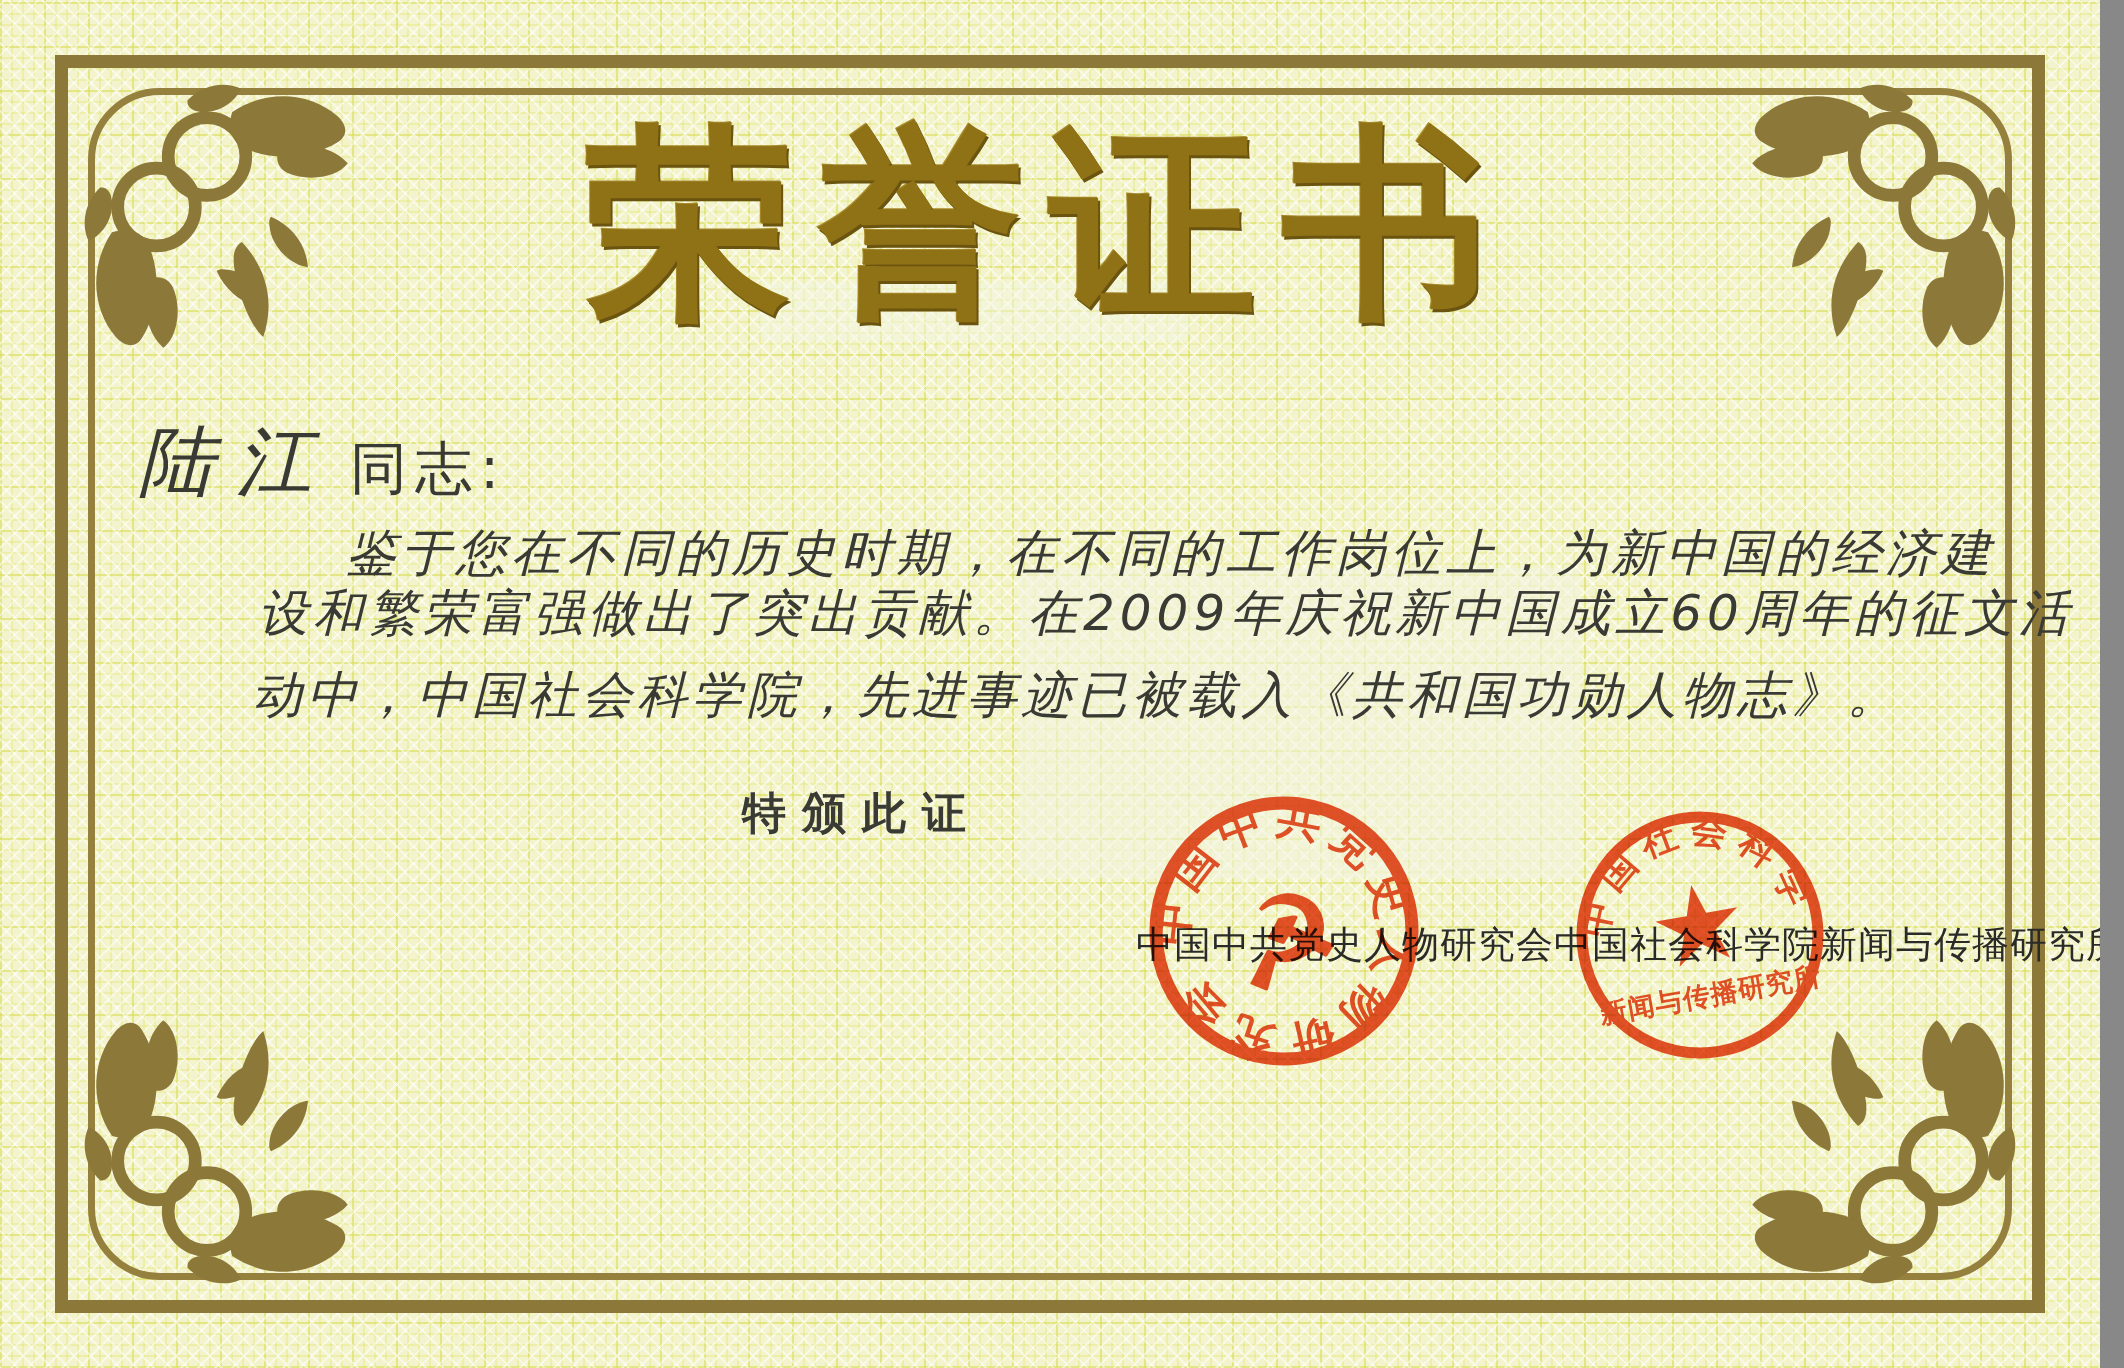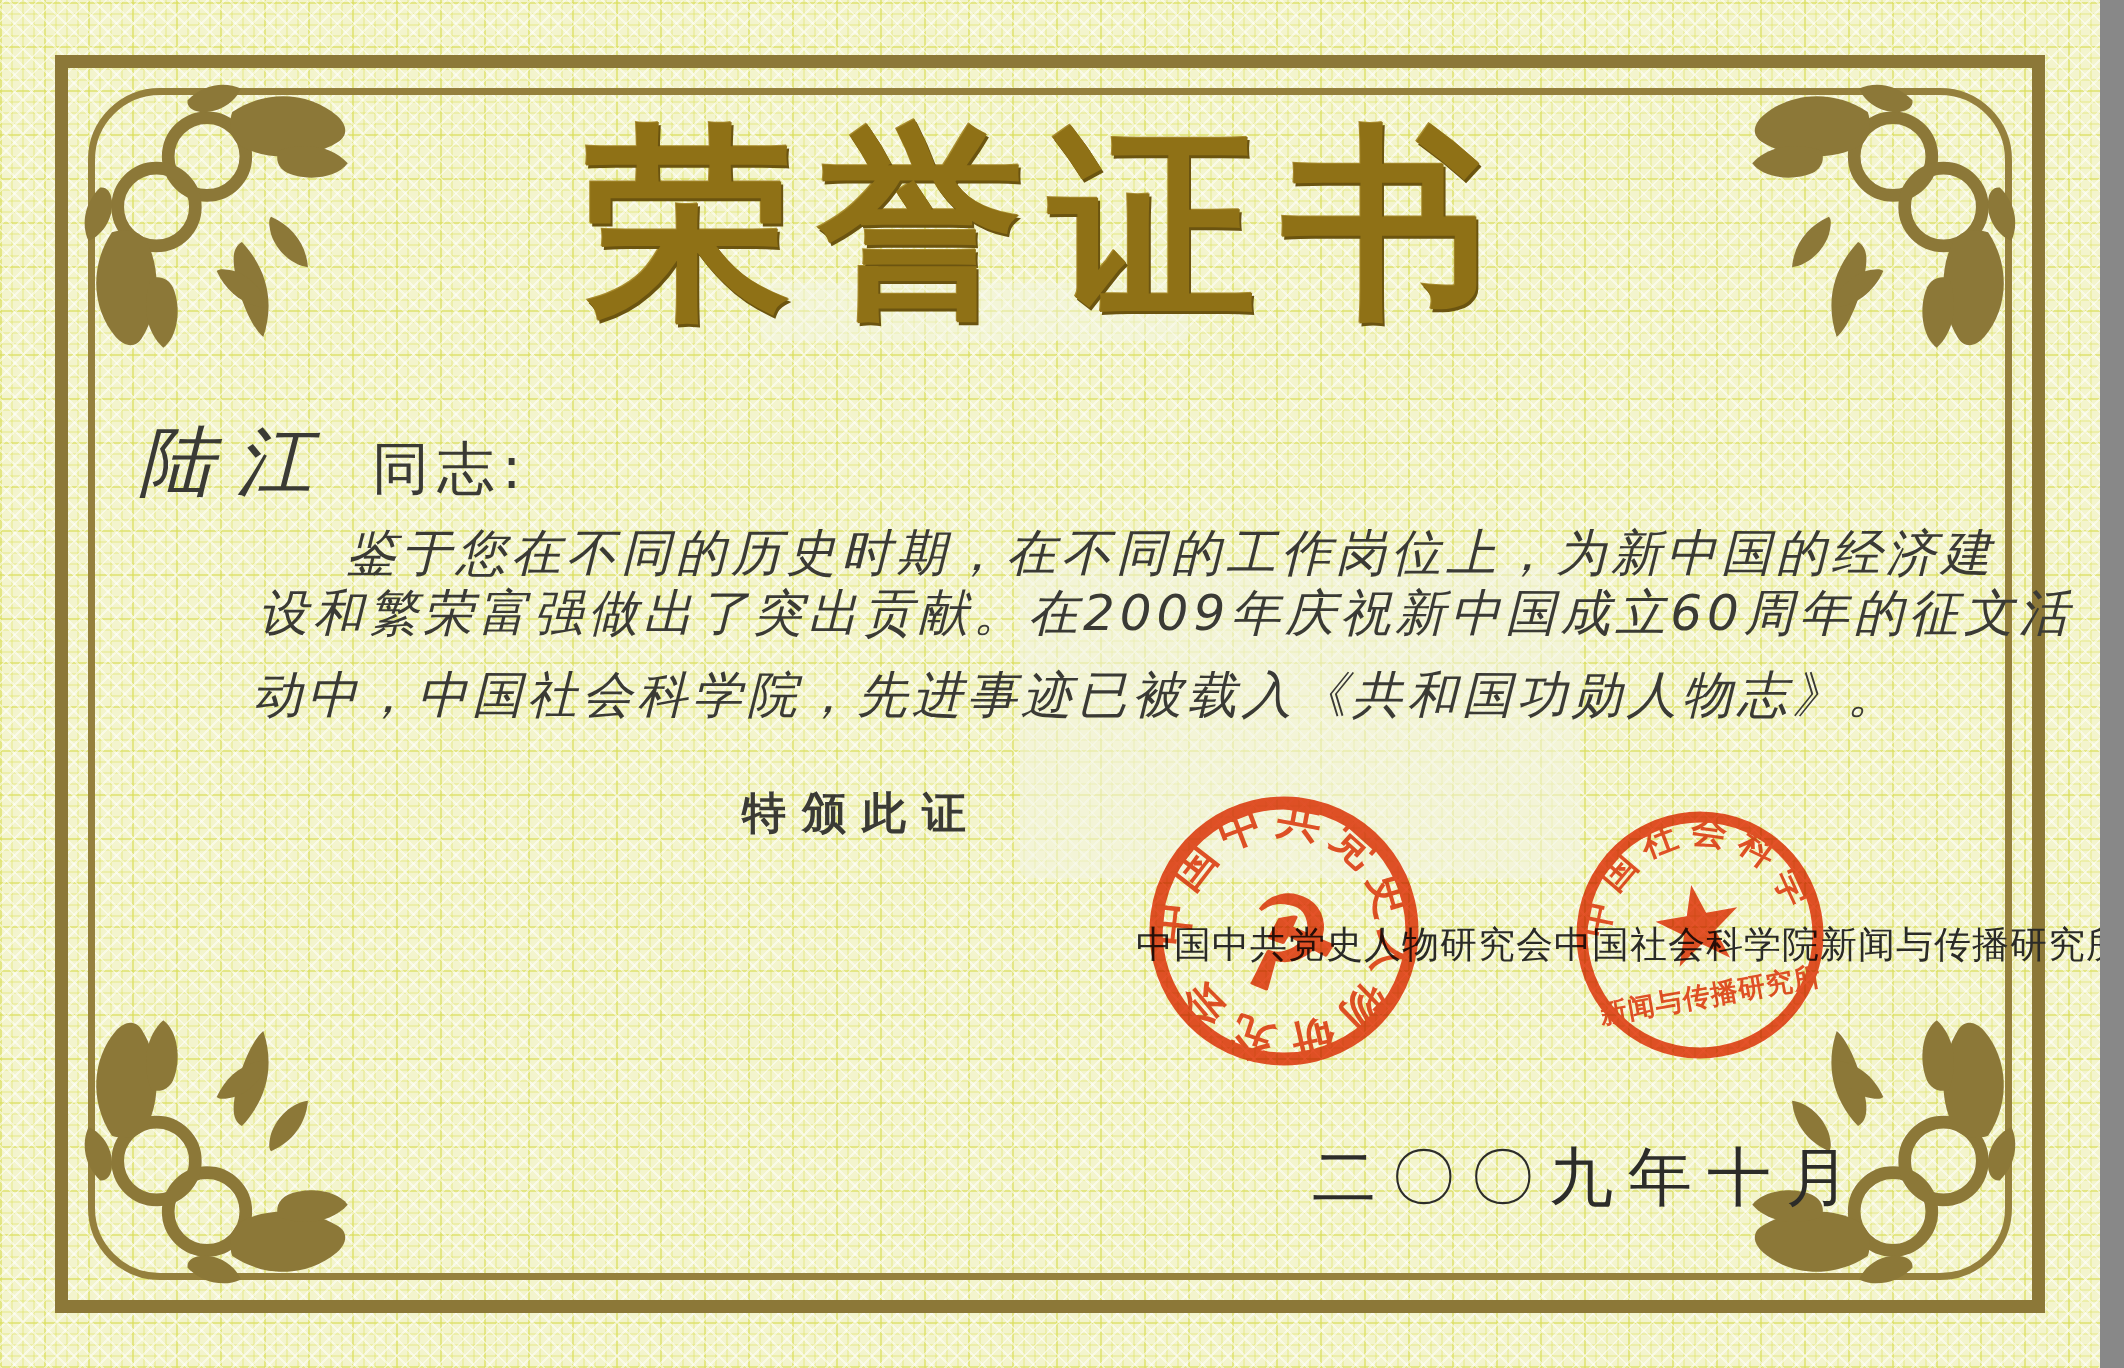--- a/index.html
+++ b/index.html
@@ -41,21 +41,21 @@
     white-space:nowrap;
     font-size:206px; line-height:1.15; font-weight:bold;
     letter-spacing:26px;
     color:#8f7116;
     text-shadow:2px 3px 0 #6b5410, -1px -1px 0 #a98c2e;
     font-family:"Liberation Serif", serif;
   }
   .hand{font-family:"DejaVu Sans", cursive, sans-serif; color:#3a3a35;}
   .salutation{position:absolute; left:138px; top:412px; white-space:nowrap;}
   .salutation .name{font-size:76px; font-style:italic; letter-spacing:22px;}
-  .salutation .honorific{font-size:57px; margin-left:38px; letter-spacing:8px;}
+  .salutation .honorific{font-size:57px; margin-left:16px; letter-spacing:8px;}
   .body-line{position:absolute; white-space:nowrap; font-size:50px; letter-spacing:5px; font-style:italic;}
   .body-line.l1{left:346px; top:496px;margin-top:24px;}
   .body-line.l2{left:258px; top:580px;}
   .body-line.l3{left:252px; top:662px;}
   .issue{position:absolute; left:742px; top:784px; font-size:44px; letter-spacing:16px; font-style:normal;font-weight:bold;}
   .org{position:absolute; top:920px; white-space:nowrap;
        font-size:37px; color:#2a2a27; letter-spacing:1px;
        font-family:"Liberation Serif", serif; z-index:2;}
   .org.left{left:1136px;}
   .org.right{left:1518px;margin-left:36px;}
@@ -144,15 +144,14 @@
       <circle cx="135" cy="135" r="118" fill="none" stroke="#e8441a" stroke-width="11"></circle>
       <path id="sealArc2" d="M43,135 A92,92 0 1,1 227,135" fill="none"></path>
       <text font-size="36" fill="#e8441a" letter-spacing="10">
         <textPath href="#sealArc2" startOffset="12">中国社会科学院</textPath>
       </text>
       <text x="135" y="126" text-anchor="middle" dominant-baseline="central" font-size="96" fill="#e8441a">★</text>
       <text x="135" y="205" text-anchor="middle" font-size="27" fill="#e8441a" letter-spacing="1">新闻与传播研究所</text>
     </g>
   </svg>
 
-  <div class="date">二〇〇九年十月</div>
 
 </div>
 
 </body></html>

